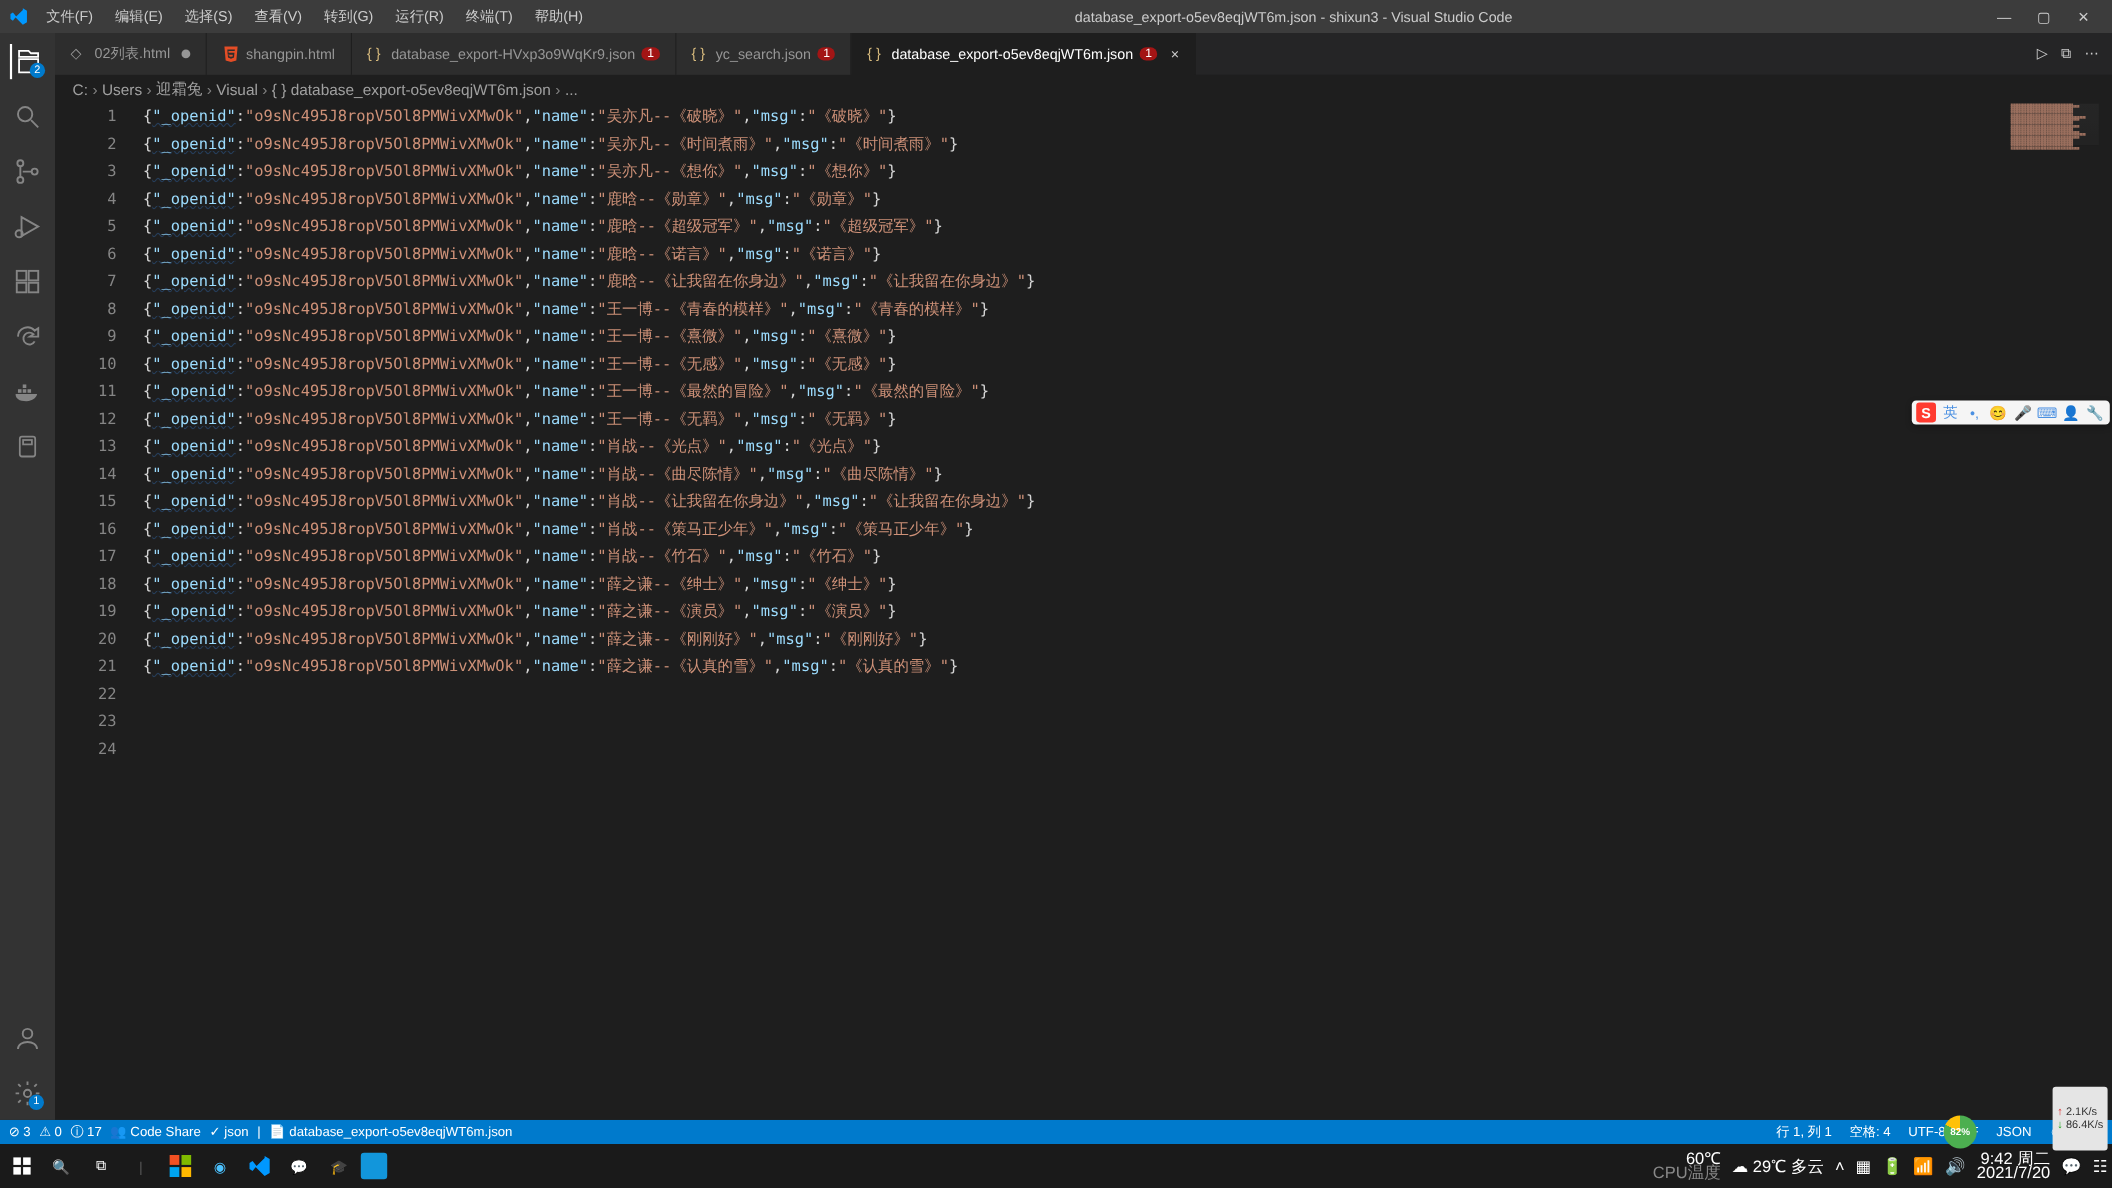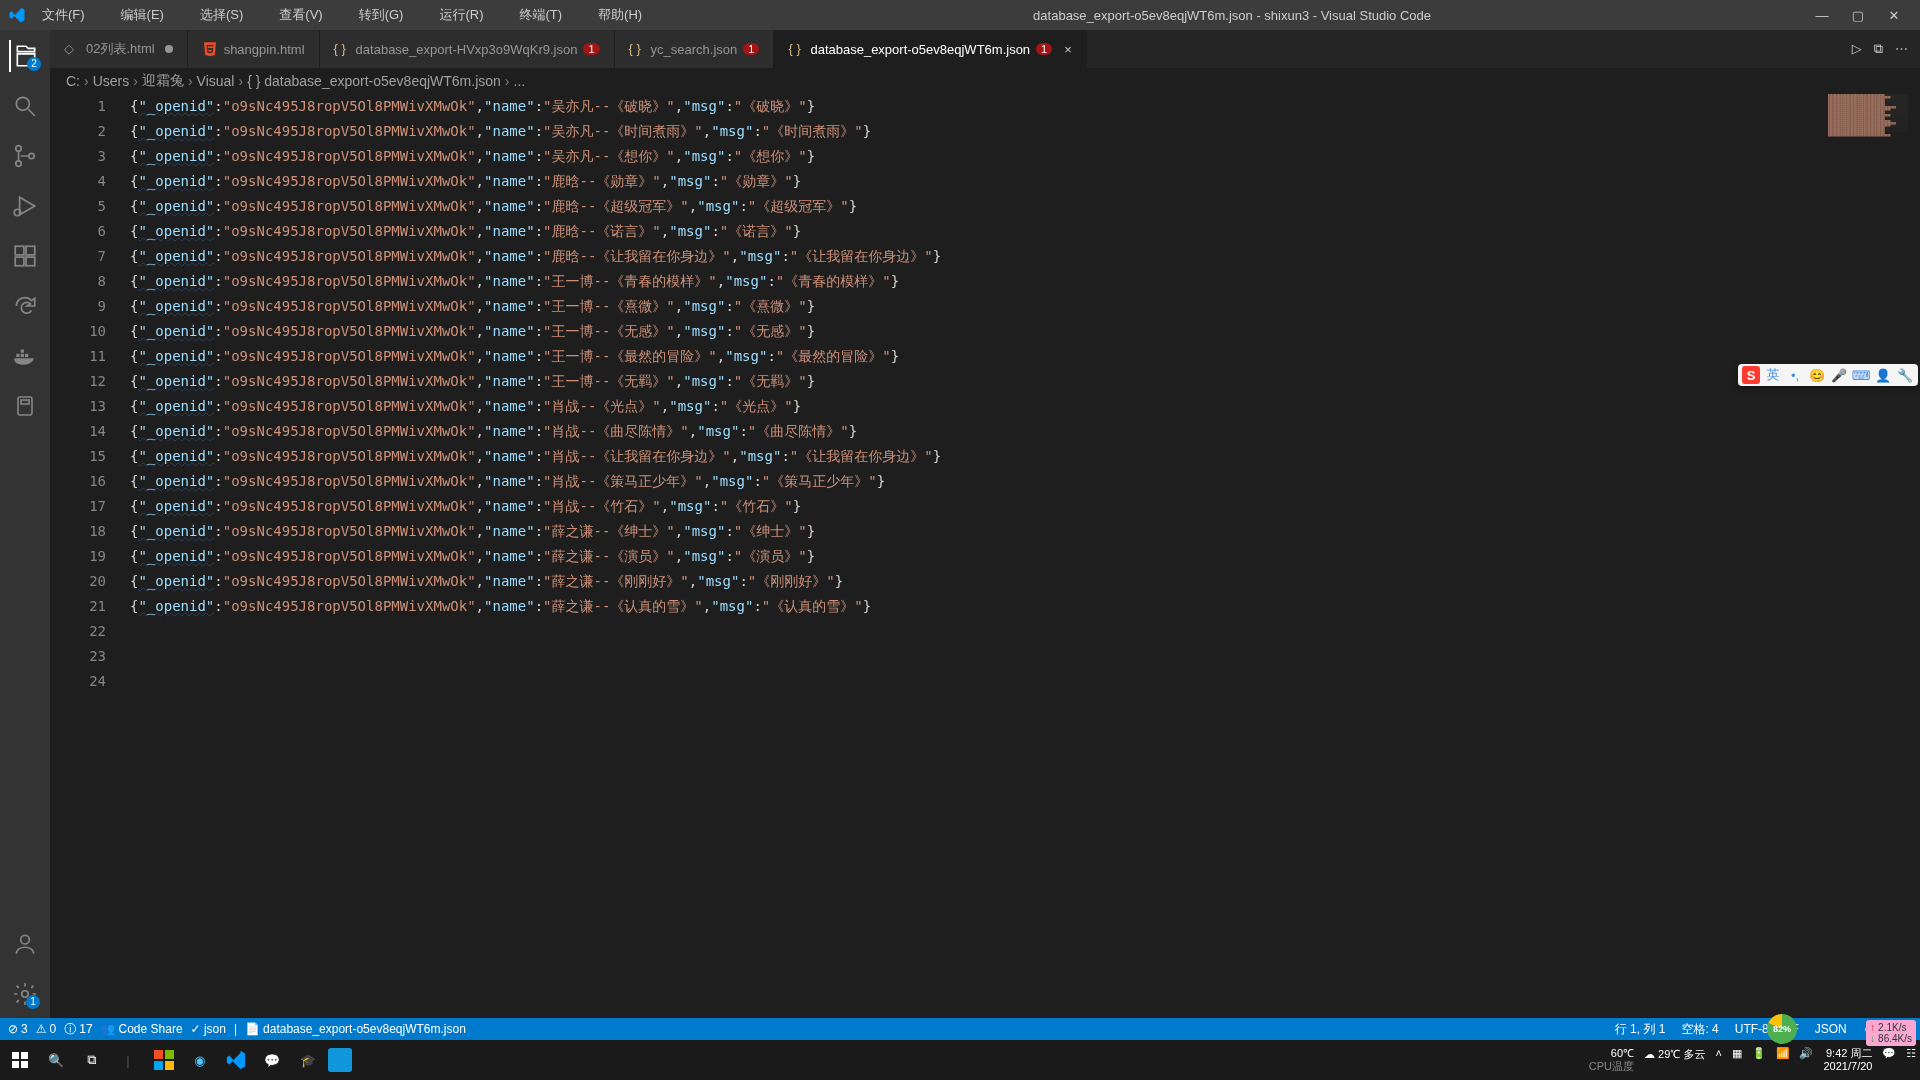--- a/index.html
+++ b/index.html
@@ -16,21 +16,21 @@
 .title-bar {
   height: 30px;
   background: #3c3c3c;
   display: flex;
   align-items: center;
   padding: 0 8px;
   color: #cccccc;
 }
 .vscode-icon { width: 18px; height: 18px; margin-right: 8px;}
 .vscode-icon svg { width:100%; height:100%;}
-.menu-bar { display: flex; gap: 20px; }
+.menu-bar { display: flex; gap: 4px; }
 .menu-item { padding: 4px 8px; cursor: pointer; }
 .title-text { flex: 1; text-align: center; color: #cccccc; }
 .window-controls { display: flex; gap: 20px; margin-left: auto; padding-right:10px;}
 .window-btn { width: 16px; height: 16px; cursor: pointer; color:#ccc; display:flex;align-items:center;justify-content:center;}
 .main-layout { display: flex; height: calc(100% - 30px - 22px - 40px); }
 .activity-bar {
   width: 50px;
   background: #333333;
   display: flex;
   flex-direction: column;
@@ -127,21 +127,21 @@
 .status-item { display:flex; align-items:center; gap:3px; cursor:pointer;}
 .taskbar {
   height: 40px;
   background: #1a1a1a;
   display: flex;
   align-items: center;
   padding: 0 4px;
   gap: 4px;
 }
 .task-icon { width: 32px; height: 32px; display:flex; align-items:center; justify-content:center; color:#fff; cursor:pointer;}
-.tray { margin-left: auto; display: flex; align-items: flex-start; gap: 10px; color:#fff; font-size:11px;}
+.tray { margin-left: auto; display: flex; align-items: center; gap: 10px; color:#fff; font-size:15px;}
 .tray-block { display:flex; flex-direction:column; align-items:flex-end; line-height:13px;}
 .ime-bar {
   position: absolute;
   right: 2px;
   top: 364px;
   background: #f5f5f5;
   border-radius: 4px;
   padding: 2px 4px;
   display: flex;
   gap: 4px;
@@ -156,21 +156,21 @@
   right:123px;
   bottom:36px;
   width:30px; height:30px;
   border-radius:50%;
   background: conic-gradient(#4caf50 0 82%, #ffc107 82% 100%);
   display:flex; align-items:center; justify-content:center;
   font-size:9px; color:#fff; font-weight:bold;
 }
 .net-speed {
   position:absolute; right:4px; bottom:34px;
-  background:#f9a8d4; color:#333; font-size:10px; padding:2px 4px; border-radius:3px;
+  background:#e5e5e5; color:#333; font-size:10px; padding:18px 4px; border-radius:3px;
   line-height:11px;
 }
 .net-speed .up::before{content:"↑ ";color:#d22;}
 .net-speed .dn::before{content:"↓ ";color:#2a2;}
 </style>
 </head>
 <body>
 
 <div class="title-bar">
   <span class="vscode-icon">

